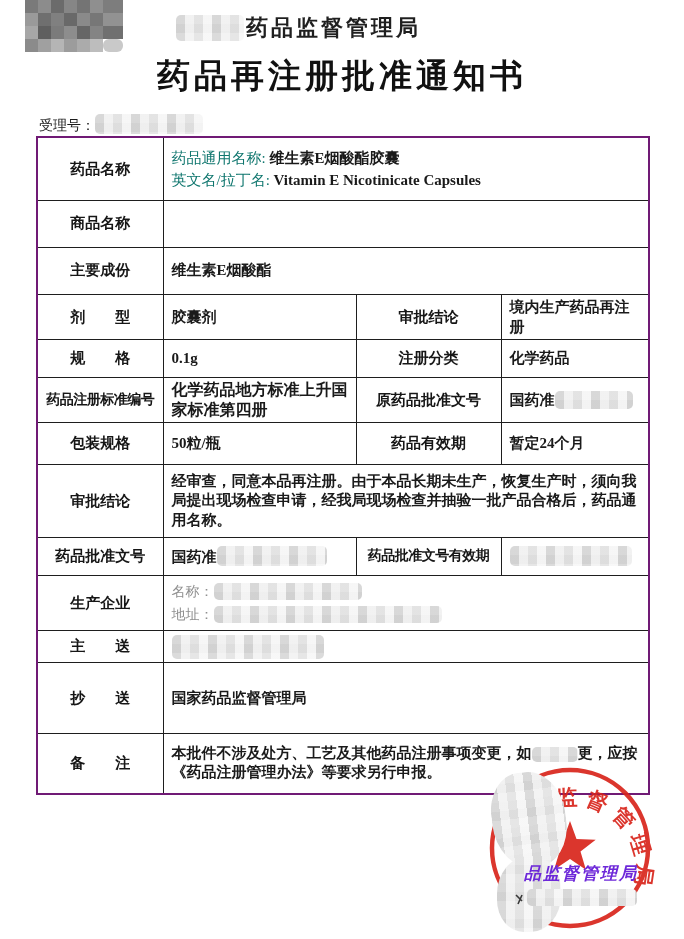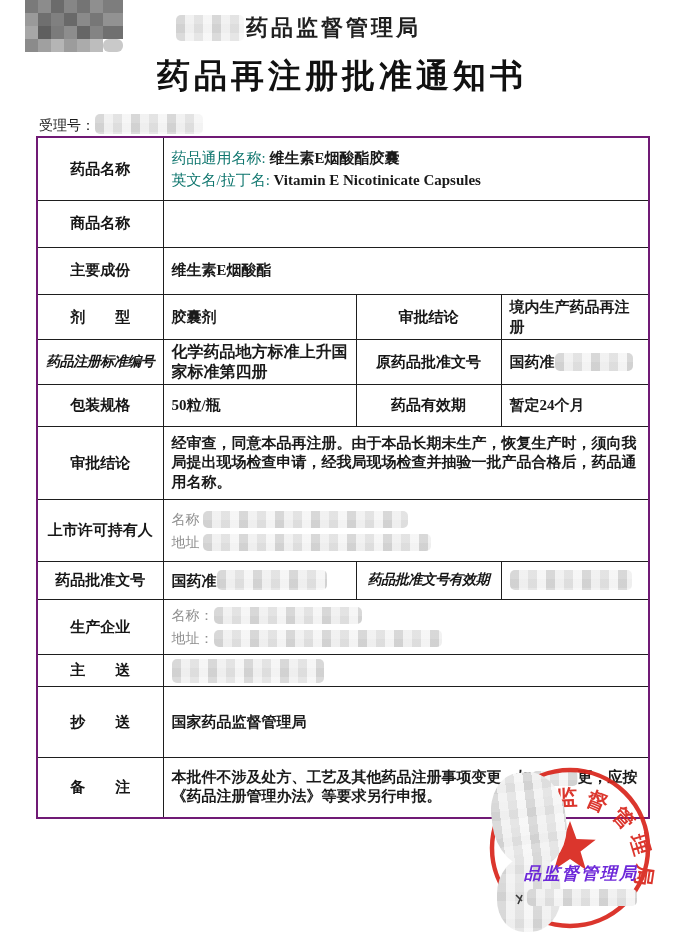--- a/index.html
+++ b/index.html
@@ -36,21 +36,21 @@
     font-size:15px;
   }
   table.doc td{
     border:1px solid #1e1e1e;vertical-align:middle;
     padding:2px 8px;line-height:1.35;
   }
   table.doc{border:2px solid #701a75;}
   td.lab{
     text-align:center;font-weight:bold;padding:2px 2px;font-size:15px;color:#161616;
   }
-  td.lab.small{font-size:14px;letter-spacing:-0.5px;font-style:italic;}
+  td.lab.small{font-size:14px;letter-spacing:-0.5px;}
   td.val{font-weight:bold;color:#1a1a1a;}
   td.val.tight{font-size:16px;line-height:1.25;}
   .prefix{font-weight:normal;color:#0f766e;}
   .gray-lab{font-weight:normal;color:#8f8f8f;font-size:14px;}
   .cell-2line div{margin:2px 0;}
   
   .seal-svg{position:absolute;left:468px;top:748px;opacity:.92;pointer-events:none;z-index:5;}
   .seal-blob-a{position:absolute;left:492px;top:772px;width:74px;height:96px;border-radius:42% 48% 45% 50%;transform:rotate(-7deg);z-index:6;}
   .seal-blob-b{position:absolute;left:497px;top:856px;width:64px;height:76px;border-radius:50% 45% 48% 42%;z-index:6;}
   .footer-agency{
@@ -135,42 +135,41 @@
     <tr style="height:47px">
       <td class="lab">主要成份</td>
       <td colspan="3" class="val">维生素E烟酸酯</td>
     </tr>
     <tr style="height:37px">
       <td class="lab">剂　　型</td>
       <td class="val">胶囊剂</td>
       <td class="lab">审批结论</td>
       <td class="val">境内生产药品再注册</td>
     </tr>
+    <tr style="height:38px">
+      <td class="lab">规　　格</td>
+      <td class="val">0.1g</td>
+      <td class="lab">注册分类</td>
+      <td class="val">化学药品</td>
+    </tr>
     <tr style="height:42px">
       <td class="lab small">药品注册标准编号</td>
       <td class="val tight">化学药品地方标准上升国家标准第四册</td>
       <td class="lab">原药品批准文号</td>
       <td class="val"><span>国药准</span><span class="blur" style="width:78px;height:18px;"></span></td>
     </tr>
     <tr style="height:42px">
       <td class="lab">包装规格</td>
       <td class="val">50粒/瓶</td>
       <td class="lab">药品有效期</td>
       <td class="val">暂定24个月</td>
     </tr>
     <tr style="height:73px">
       <td class="lab">审批结论</td>
       <td colspan="3" class="val" style="line-height:1.3;">经审查，同意本品再注册。由于本品长期未生产，恢复生产时，须向我局提出现场检查申请，经我局现场检查并抽验一批产品合格后，药品通用名称。</td>
-    </tr>
-    <tr style="height:62px">
-      <td class="lab">上市许可持有人</td>
-      <td colspan="3" class="cell-2line">
-        <div><span class="gray-lab">名称</span> <span class="blur" style="width:205px;height:17px;"></span></div>
-        <div><span class="gray-lab">地址</span> <span class="blur" style="width:228px;height:17px;"></span></div>
-      </td>
     </tr>
     <tr style="height:38px">
       <td class="lab">药品批准文号</td>
       <td class="val"><span>国药准</span><span class="blur" style="width:110px;height:20px;"></span></td>
       <td class="lab small">药品批准文号有效期</td>
       <td class="val"><span class="blur" style="width:122px;height:20px;"></span></td>
     </tr>
     <tr style="height:55px">
       <td class="lab">生产企业</td>
       <td colspan="3" class="cell-2line">

